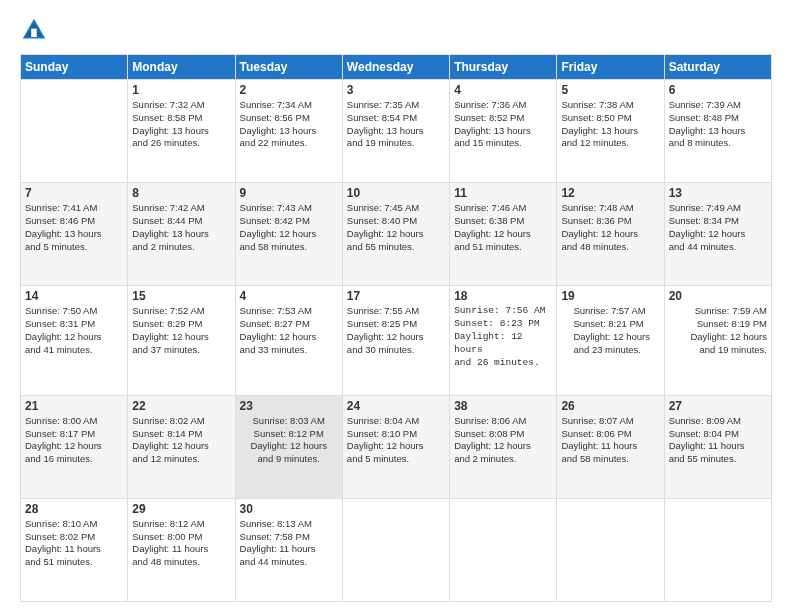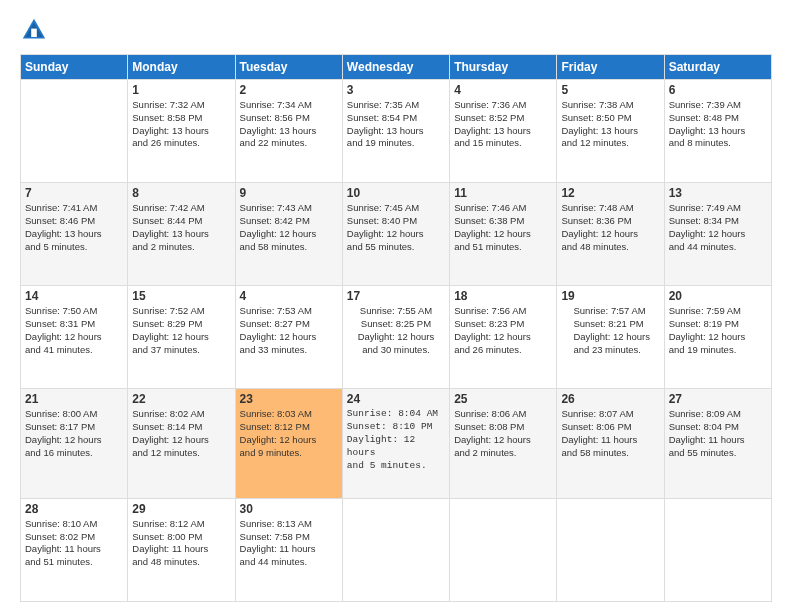--- a/index.html
+++ b/index.html
@@ -248,78 +248,78 @@
           </td>
           <td>
             <div class="day-number">4</div>
             <div class="day-info" style="white-space: pre-line;">Sunrise: 7:53 AM
 Sunset: 8:27 PM
 Daylight: 12 hours
 and 33 minutes.</div>
           </td>
           <td>
             <div class="day-number">17</div>
-            <div class="day-info" style="white-space: pre-line; text-align: center;">Sunrise: 7:55 AM
+            <div class="day-info" style="white-space: pre-line;">Sunrise: 7:55 AM
 Sunset: 8:25 PM
 Daylight: 12 hours
 and 30 minutes.</div>
           </td>
           <td>
             <div class="day-number">18</div>
-            <div class="day-info" style="white-space: pre-line;">Sunrise: 7:56 AM
+            <div class="day-info" style="white-space: pre-line; font-family: Liberation Mono, monospace;">Sunrise: 7:56 AM
 Sunset: 8:23 PM
 Daylight: 12 hours
 and 26 minutes.</div>
           </td>
           <td>
             <div class="day-number">19</div>
             <div class="day-info" style="white-space: pre-line; margin-left: 12px;">Sunrise: 7:57 AM
 Sunset: 8:21 PM
 Daylight: 12 hours
 and 23 minutes.</div>
           </td>
           <td>
             <div class="day-number">20</div>
-            <div class="day-info" style="white-space: pre-line;">Sunrise: 7:59 AM
+            <div class="day-info" style="white-space: pre-line; text-align: right;">Sunrise: 7:59 AM
 Sunset: 8:19 PM
 Daylight: 12 hours
 and 19 minutes.</div>
           </td>
         </tr>
         <tr>
           <td style="background: rgb(245, 245, 245);">
             <div class="day-number">21</div>
             <div class="day-info" style="white-space: pre-line;">Sunrise: 8:00 AM
 Sunset: 8:17 PM
 Daylight: 12 hours
 and 16 minutes.</div>
           </td>
           <td style="background: rgb(245, 245, 245);">
             <div class="day-number">22</div>
             <div class="day-info" style="white-space: pre-line;">Sunrise: 8:02 AM
 Sunset: 8:14 PM
 Daylight: 12 hours
 and 12 minutes.</div>
           </td>
-          <td style="background: #fdba74;">
+          <td style="background: #e5e5e5;">
             <div class="day-number">23</div>
-            <div class="day-info" style="white-space: pre-line;">Sunrise: 8:03 AM
+            <div class="day-info" style="white-space: pre-line; text-align: center;">Sunrise: 8:03 AM
 Sunset: 8:12 PM
 Daylight: 12 hours
 and 9 minutes.</div>
           </td>
           <td style="background: rgb(245, 245, 245);">
             <div class="day-number">24</div>
-            <div class="day-info" style="white-space: pre-line; font-family: Liberation Mono, monospace;">Sunrise: 8:04 AM
+            <div class="day-info" style="white-space: pre-line;">Sunrise: 8:04 AM
 Sunset: 8:10 PM
 Daylight: 12 hours
 and 5 minutes.</div>
           </td>
           <td style="background: rgb(245, 245, 245);">
-            <div class="day-number">25</div>
+            <div class="day-number">38</div>
             <div class="day-info" style="white-space: pre-line;">Sunrise: 8:06 AM
 Sunset: 8:08 PM
 Daylight: 12 hours
 and 2 minutes.</div>
           </td>
           <td style="background: rgb(245, 245, 245);">
             <div class="day-number">26</div>
             <div class="day-info" style="white-space: pre-line;">Sunrise: 8:07 AM
 Sunset: 8:06 PM
 Daylight: 11 hours

